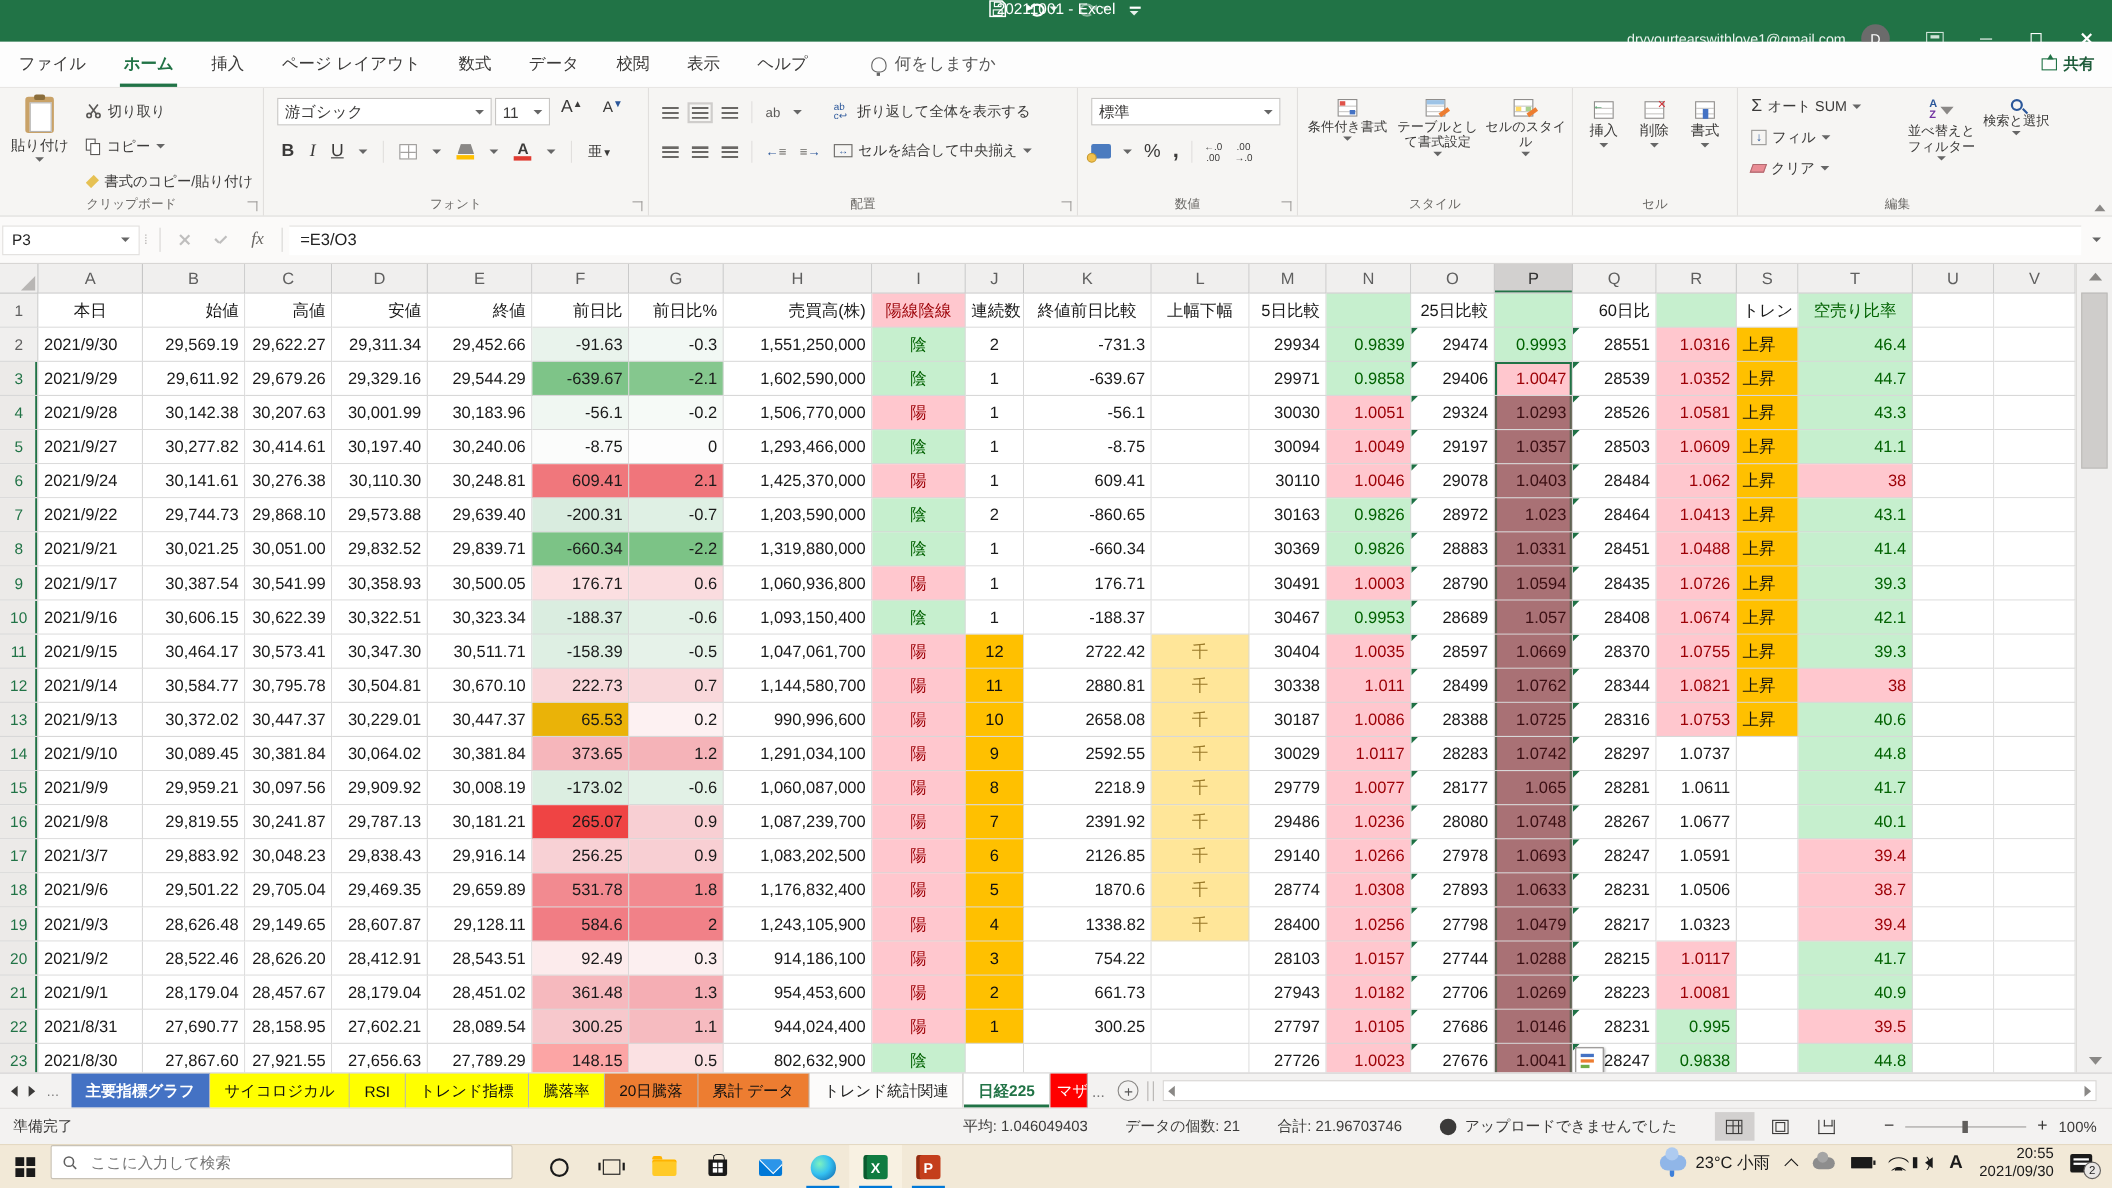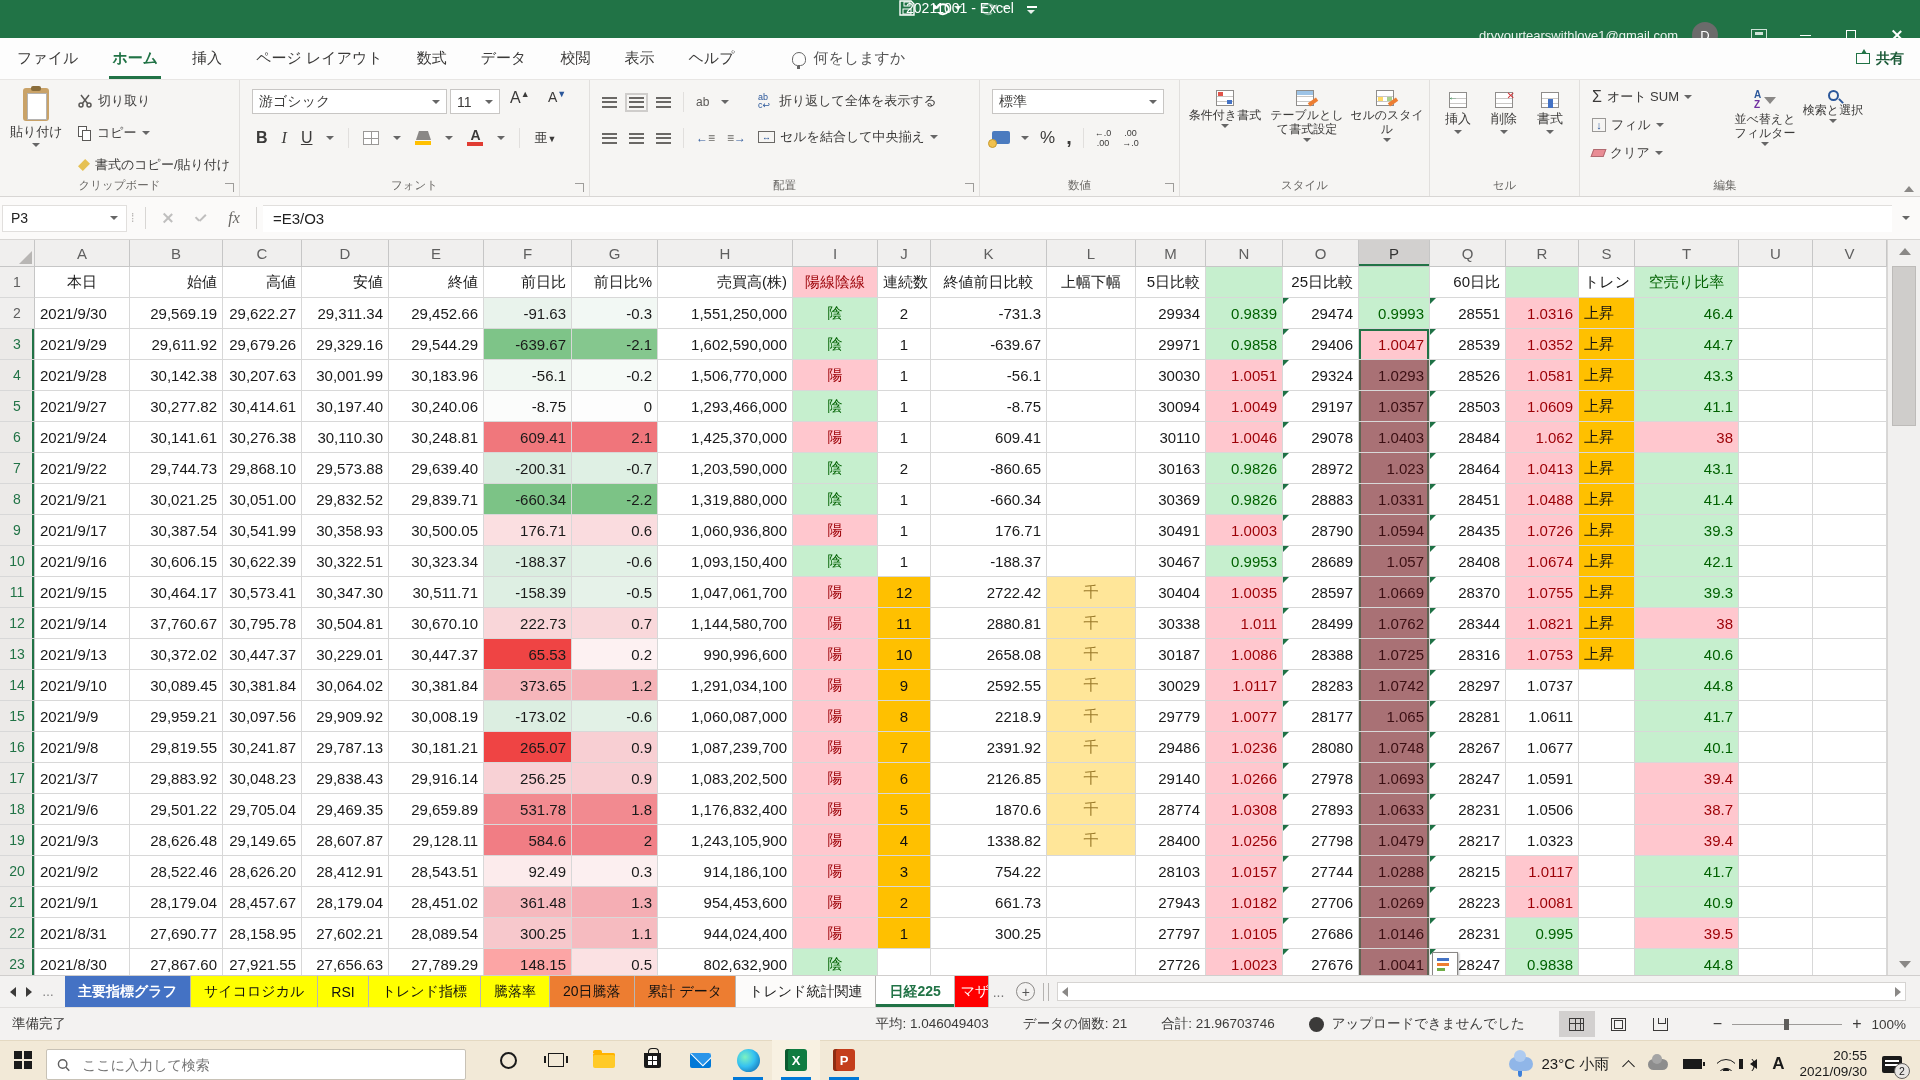--- a/index.html
+++ b/index.html
@@ -178,21 +178,21 @@
   .v-layout::after{content:"";width:7px;height:7px;border:1px solid #3b3a39;}
   .v-break{width:15px;height:13px;border:1px solid #3b3a39;border-top:none;position:relative;}
   .v-break::after{content:"";position:absolute;left:4px;top:0;width:6px;height:5px;border:1px solid #3b3a39;border-top:none;}
   .zoomer{display:flex;align-items:center;gap:10px;}
   .zoom-track{width:110px;height:1px;background:#9d9b99;position:relative;}
   .zoom-thumb{position:absolute;left:52px;top:-5px;width:5px;height:11px;background:#605e5c;}
   .zoom-sign{font-size:16px;color:#3b3a39;}
 
   
   #taskbar{position:absolute;left:0;top:1040px;width:1920px;height:40px;background:#f2e9d7;border-top:1px solid #e4d9c2;
-    display:flex;align-items:flex-end;}
+    display:flex;align-items:flex-start;}
   .start{width:46px;height:40px;display:flex;align-items:center;justify-content:center;}
   .winlogo{display:grid;grid-template-columns:8px 8px;grid-template-rows:8px 8px;gap:1.5px;}
   .winlogo div{background:#1a1a1a;}
   #tb-search{width:420px;height:31px;background:#fff;border:1px solid #c8c2b6;border-radius:2px;display:flex;align-items:center;gap:10px;padding:0 10px;}
   #tb-search input{border:none;outline:none;font-size:14px;color:#5f5f5f;width:100%;background:transparent;font-family:inherit;}
   .tb-ic{width:48px;height:40px;display:flex;align-items:center;justify-content:center;position:relative;}
   .tb-ic.run::after{content:"";position:absolute;left:9px;right:9px;bottom:0;height:3px;background:#0078d7;}
   .tb-ic.activeapp{background:#f8f1e2;}
   .cortana{width:17px;height:17px;border:2.5px solid #1a1a1a;border-radius:50%;}
   .taskview{width:16px;height:14px;border:1.5px solid #1a1a1a;position:relative;background:#f2e9d7;}
@@ -846,21 +846,21 @@
             <td class="tri">28370</td>
             <td class="pnk">1.0755</td>
             <td class="org">上昇</td>
             <td class="grn">39.3</td>
             <td></td>
             <td></td>
           </tr>
           <tr>
             <th class="rn rn-sel">12</th>
             <td>2021/9/14</td>
-            <td>37,760.67</td>
+            <td>30,584.77</td>
             <td>30,795.78</td>
             <td>30,504.81</td>
             <td>30,670.10</td>
             <td style="background: rgb(249, 214, 217);">222.73</td>
             <td style="background: rgb(249, 216, 219);">0.7</td>
             <td>1,144,580,700</td>
             <td class="pnk">陽</td>
             <td class="org">11</td>
             <td>2880.81</td>
             <td class="yel">千</td>
@@ -875,21 +875,21 @@
             <td></td>
             <td></td>
           </tr>
           <tr>
             <th class="rn rn-sel">13</th>
             <td>2021/9/13</td>
             <td>30,372.02</td>
             <td>30,447.37</td>
             <td>30,229.01</td>
             <td>30,447.37</td>
-            <td style="background: #ef4444;">65.53</td>
+            <td style="background: #eab308;">65.53</td>
             <td style="background: rgb(253, 241, 242);">0.2</td>
             <td>990,996,600</td>
             <td class="pnk">陽</td>
             <td class="org">10</td>
             <td>2658.08</td>
             <td class="yel">千</td>
             <td>30187</td>
             <td class="pnk">1.0086</td>
             <td class="tri">28388</td>
             <td class="psel">1.0725</td>

